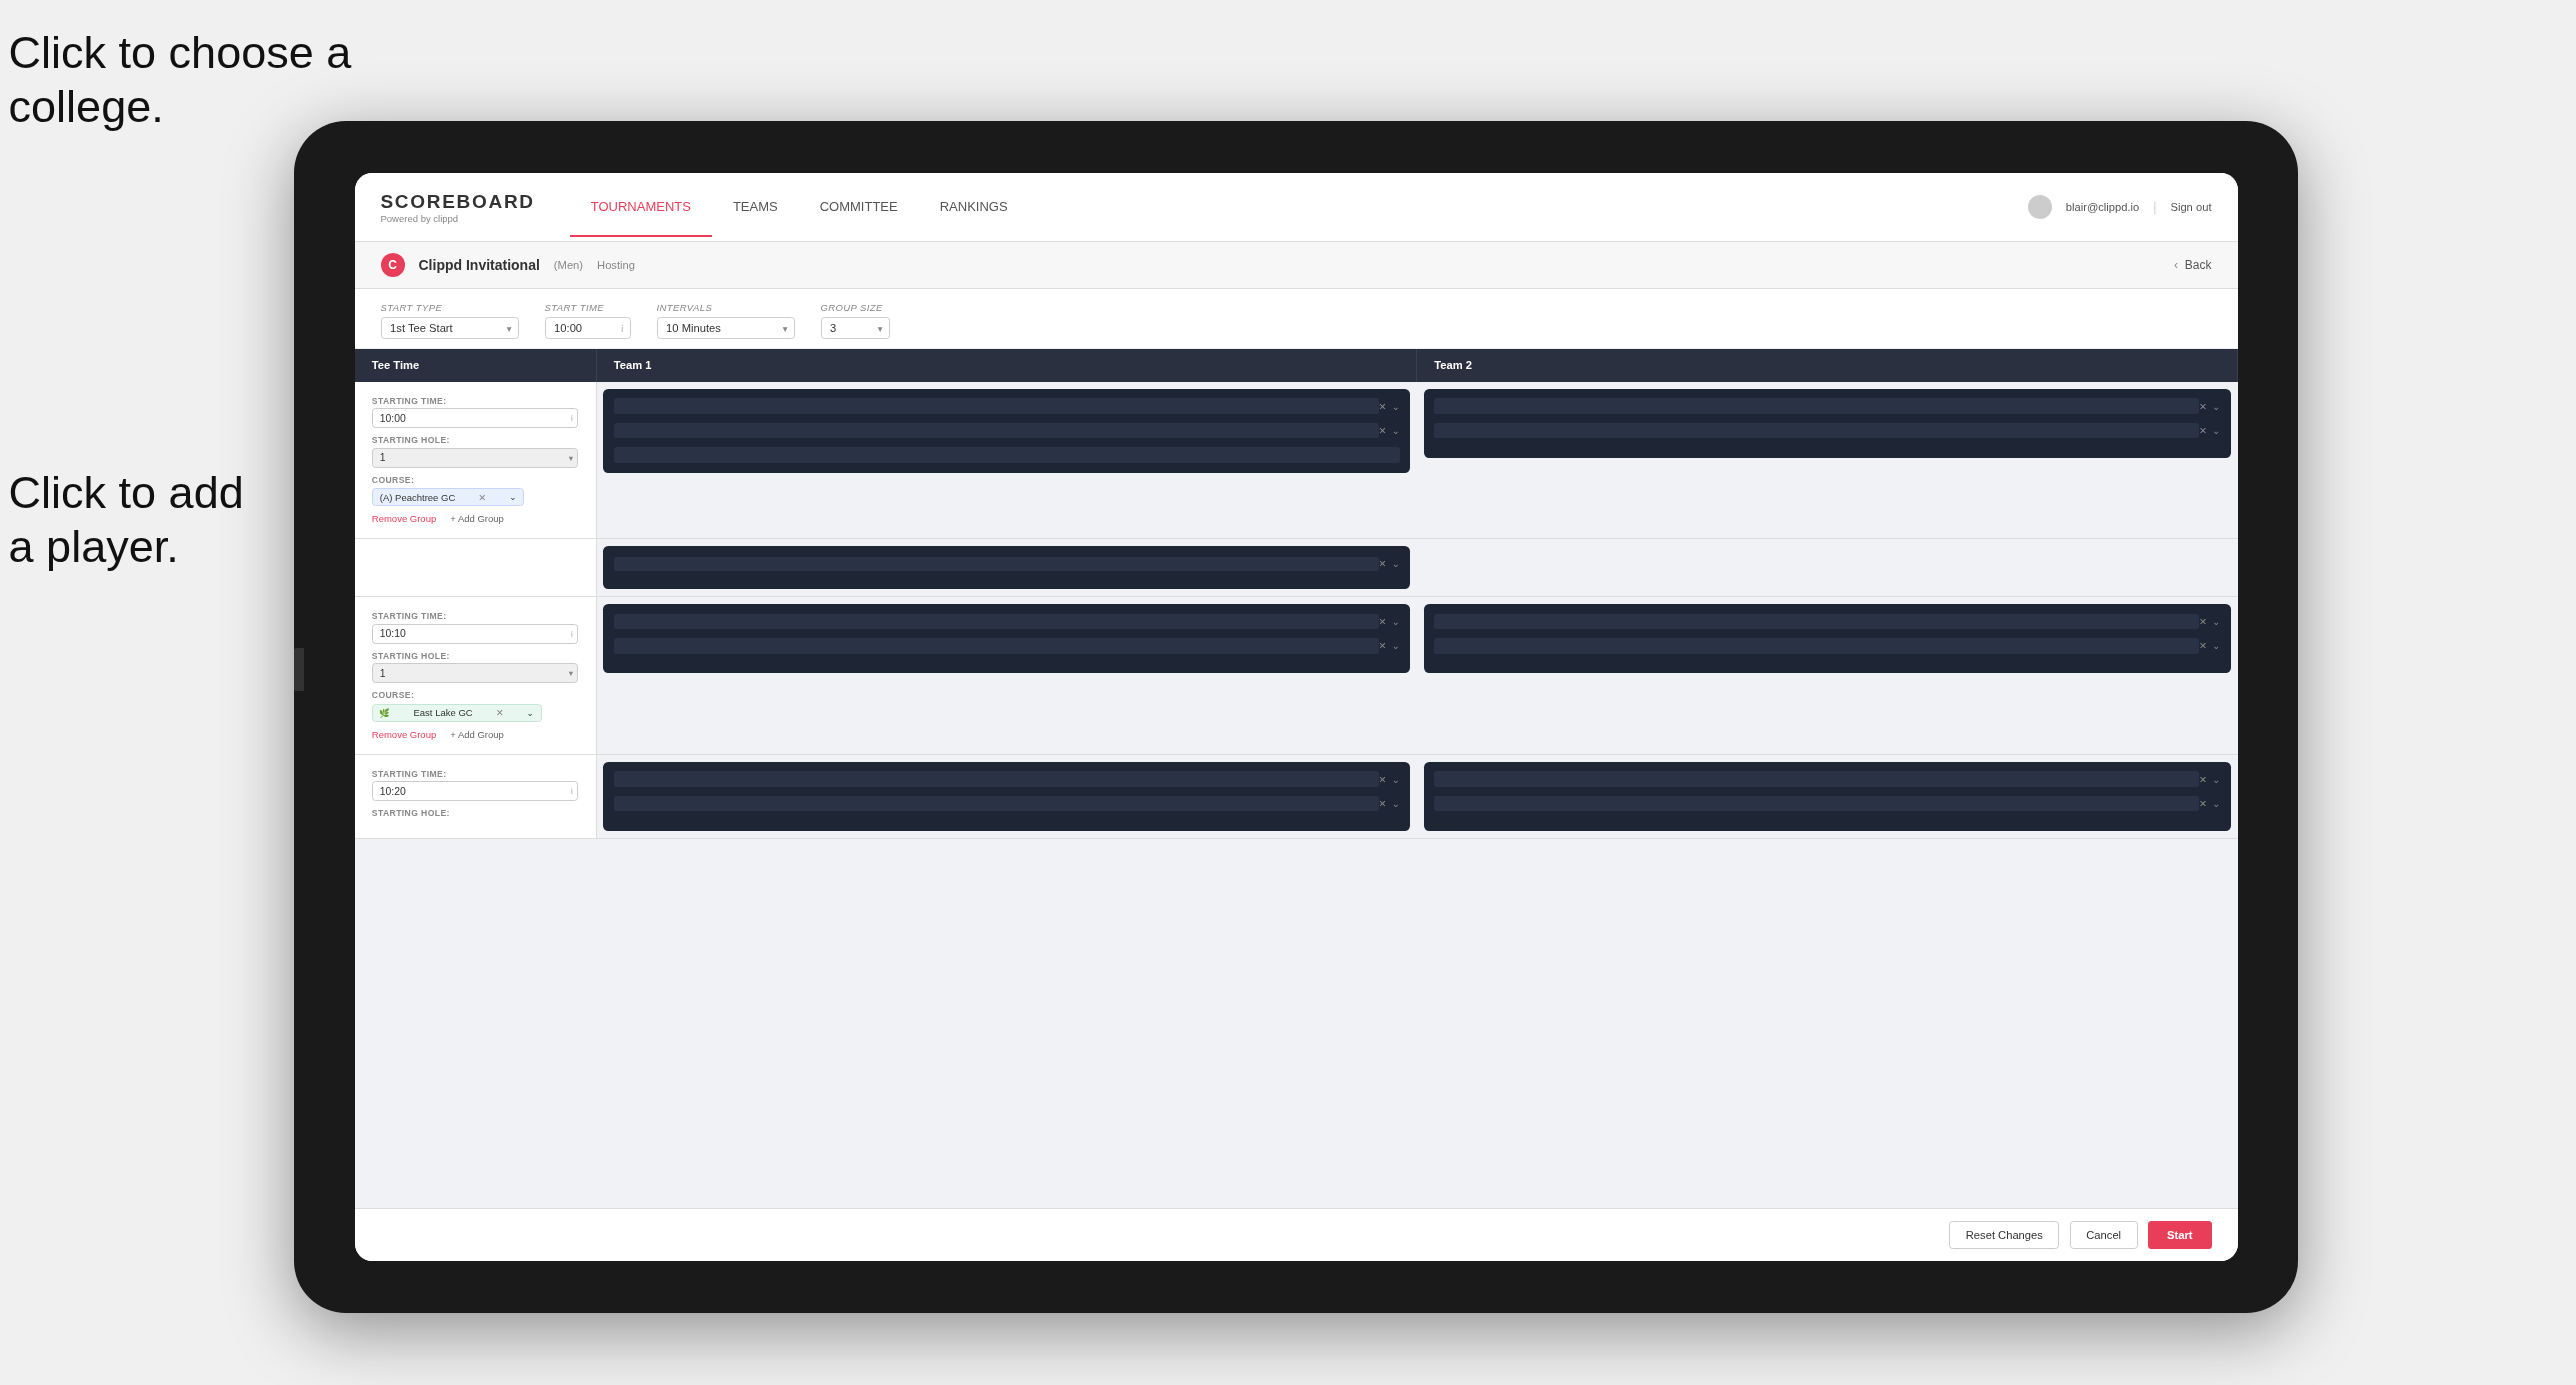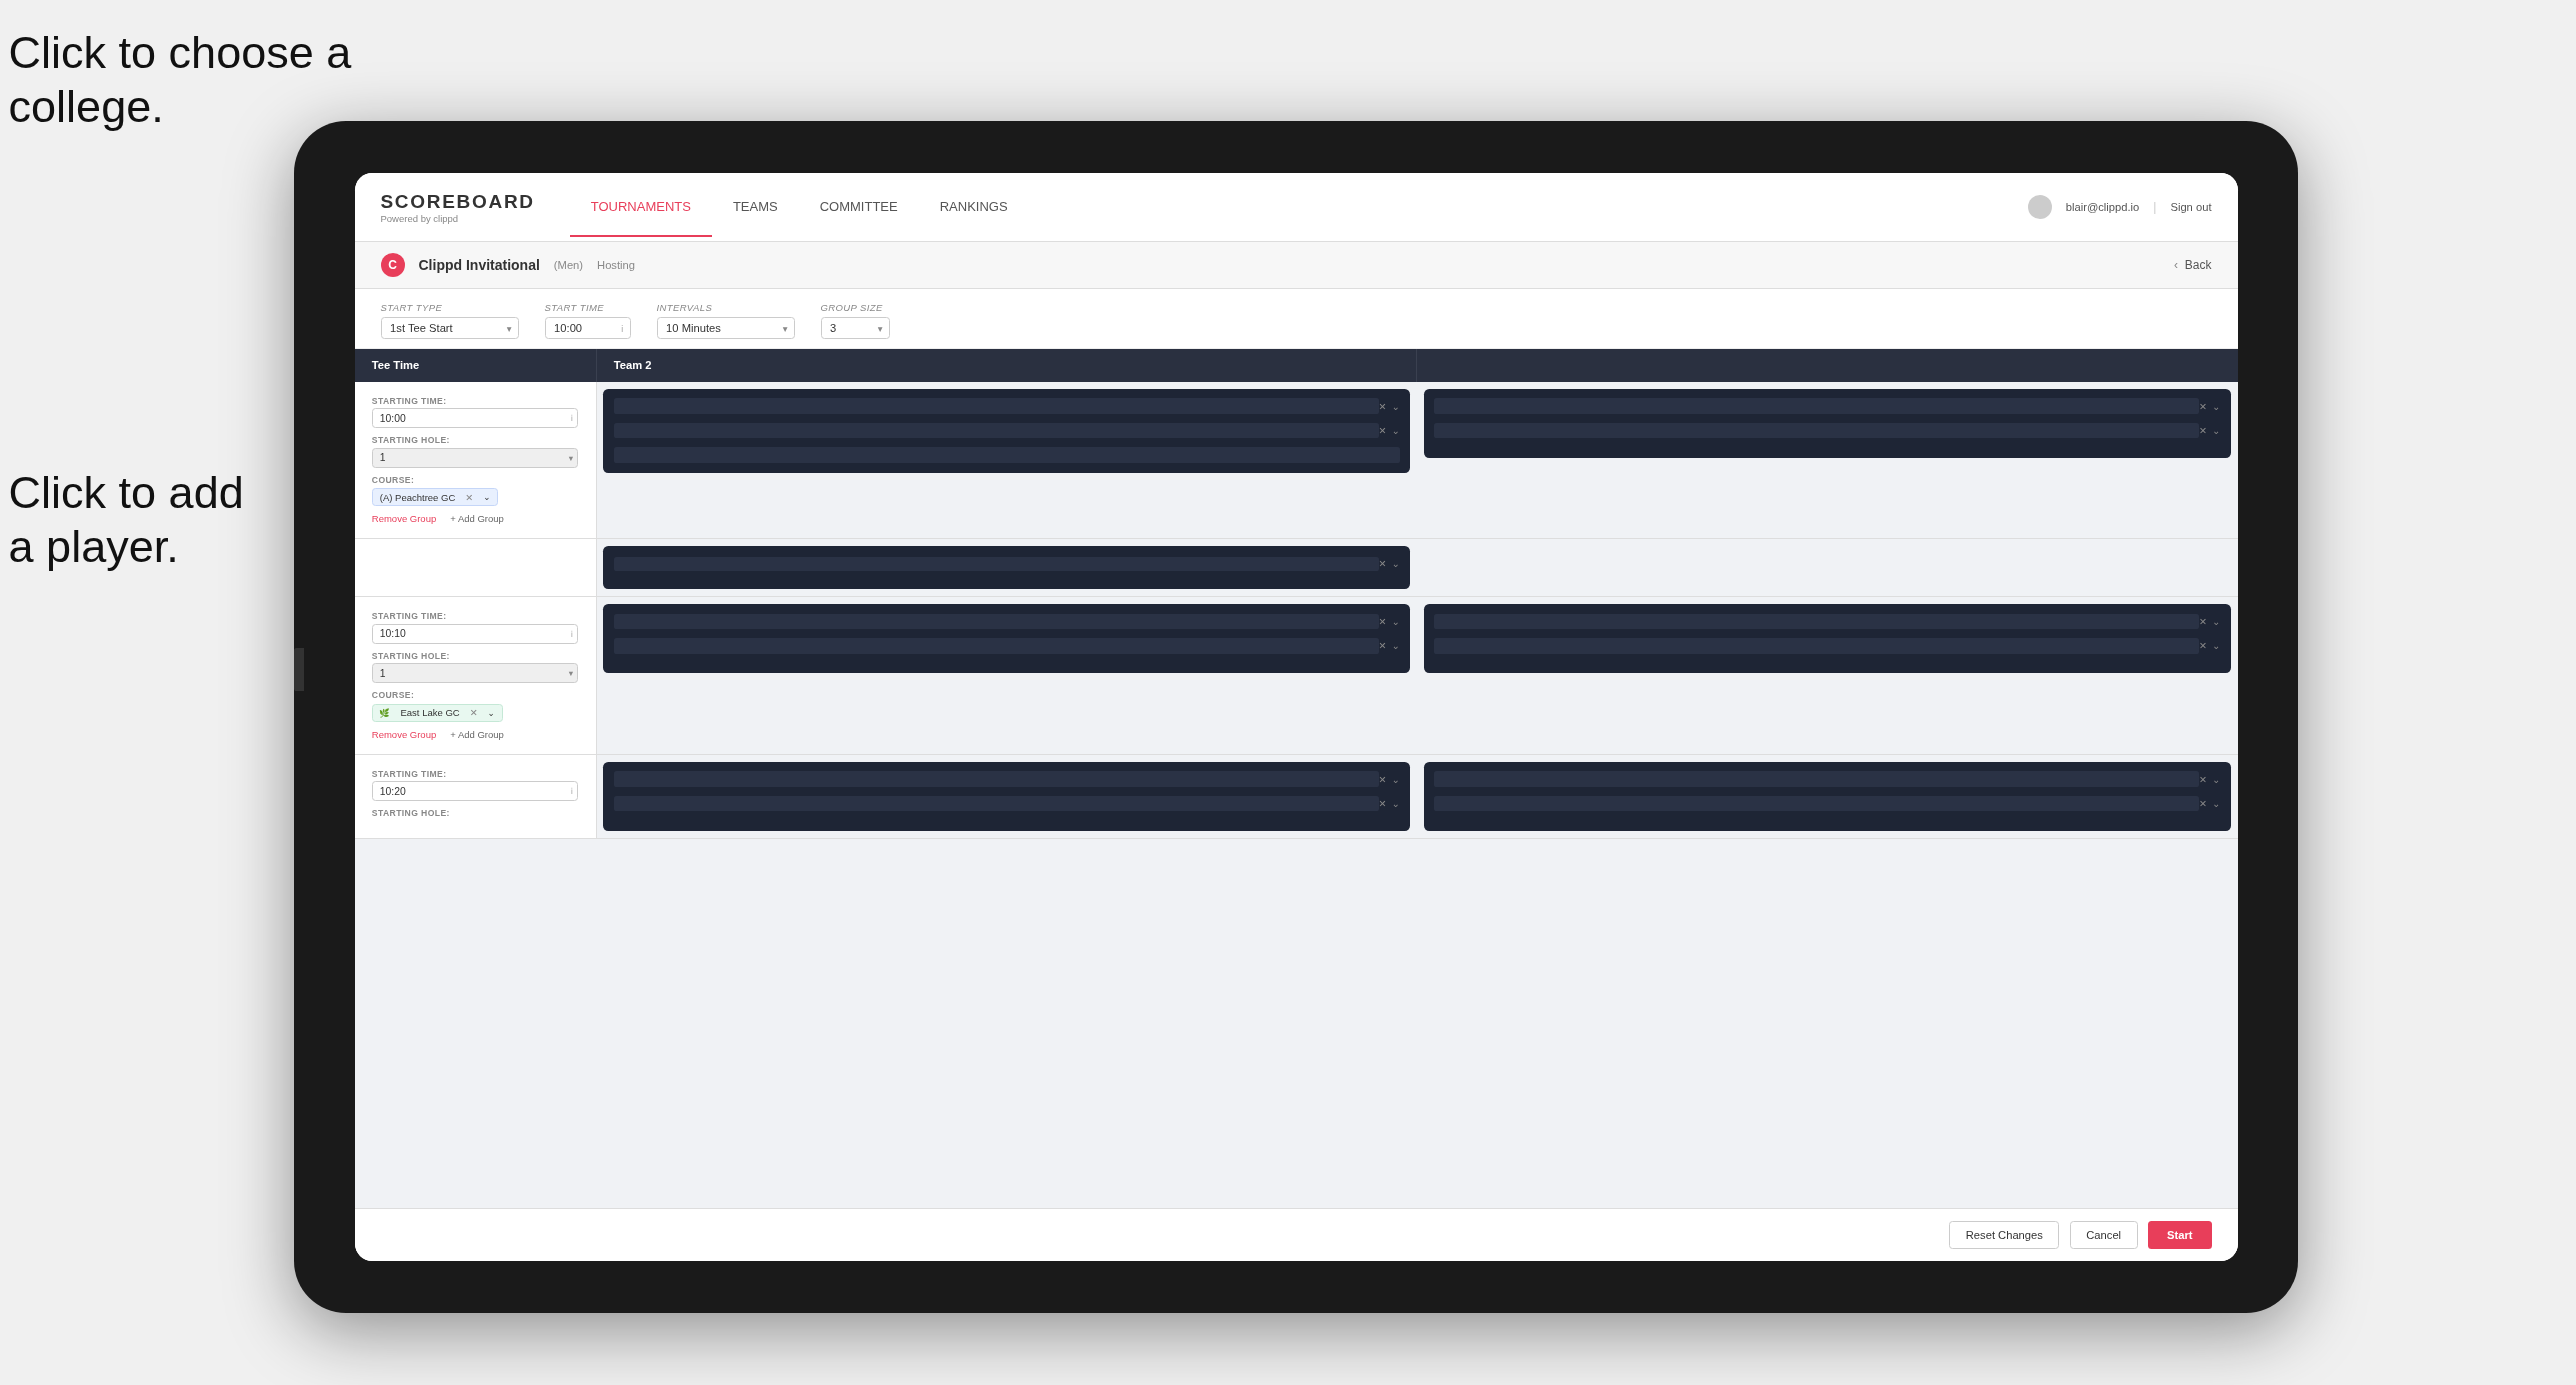--- a/index.html
+++ b/index.html
@@ -277,21 +277,21 @@
       appearance: none;
     }
     .select-wrapper-small { position: relative; }
     .select-wrapper-small::after {
       content: '▾'; position: absolute; right: 5.2px; top: 50%;
       transform: translateY(-50%); font-size: 8.6px; color: #888; pointer-events: none;
     }
     .course-tag {
       display: inline-flex;
       align-items: center;
-      gap: 10px;
+      gap: 23px;
       background: #e8f0fe;
       border: 0.9px solid #c5d6f8;
       border-radius: 3.5px;
       padding: 2.6px 7px;
       font-size: 9.5px;
       color: #333;
     }
     .course-tag .x-btn { color: #888; cursor: pointer; font-size: 9.5px; }
     .link-btn {
       font-size: 9.5px;
@@ -476,20 +476,21 @@
             <option>3</option>
           </select>
         </div>
       </div>
     </div>
 
     <div class="main-content">
 
       <div class="table-header">
         <div class="th-cell">Tee Time</div>
+        <div class="th-cell">Team 1</div>
         <div class="th-cell">Team 2</div>
       </div>
 
       <div class="group-section">
         <div class="group-left">
           <div class="field-row">
             <span class="field-label">STARTING TIME:</span>
             <div class="input-with-icon-small">
               <input type="text" class="small-input" value="10:00" style="">
               <span class="i-icon">ℹ</span>

